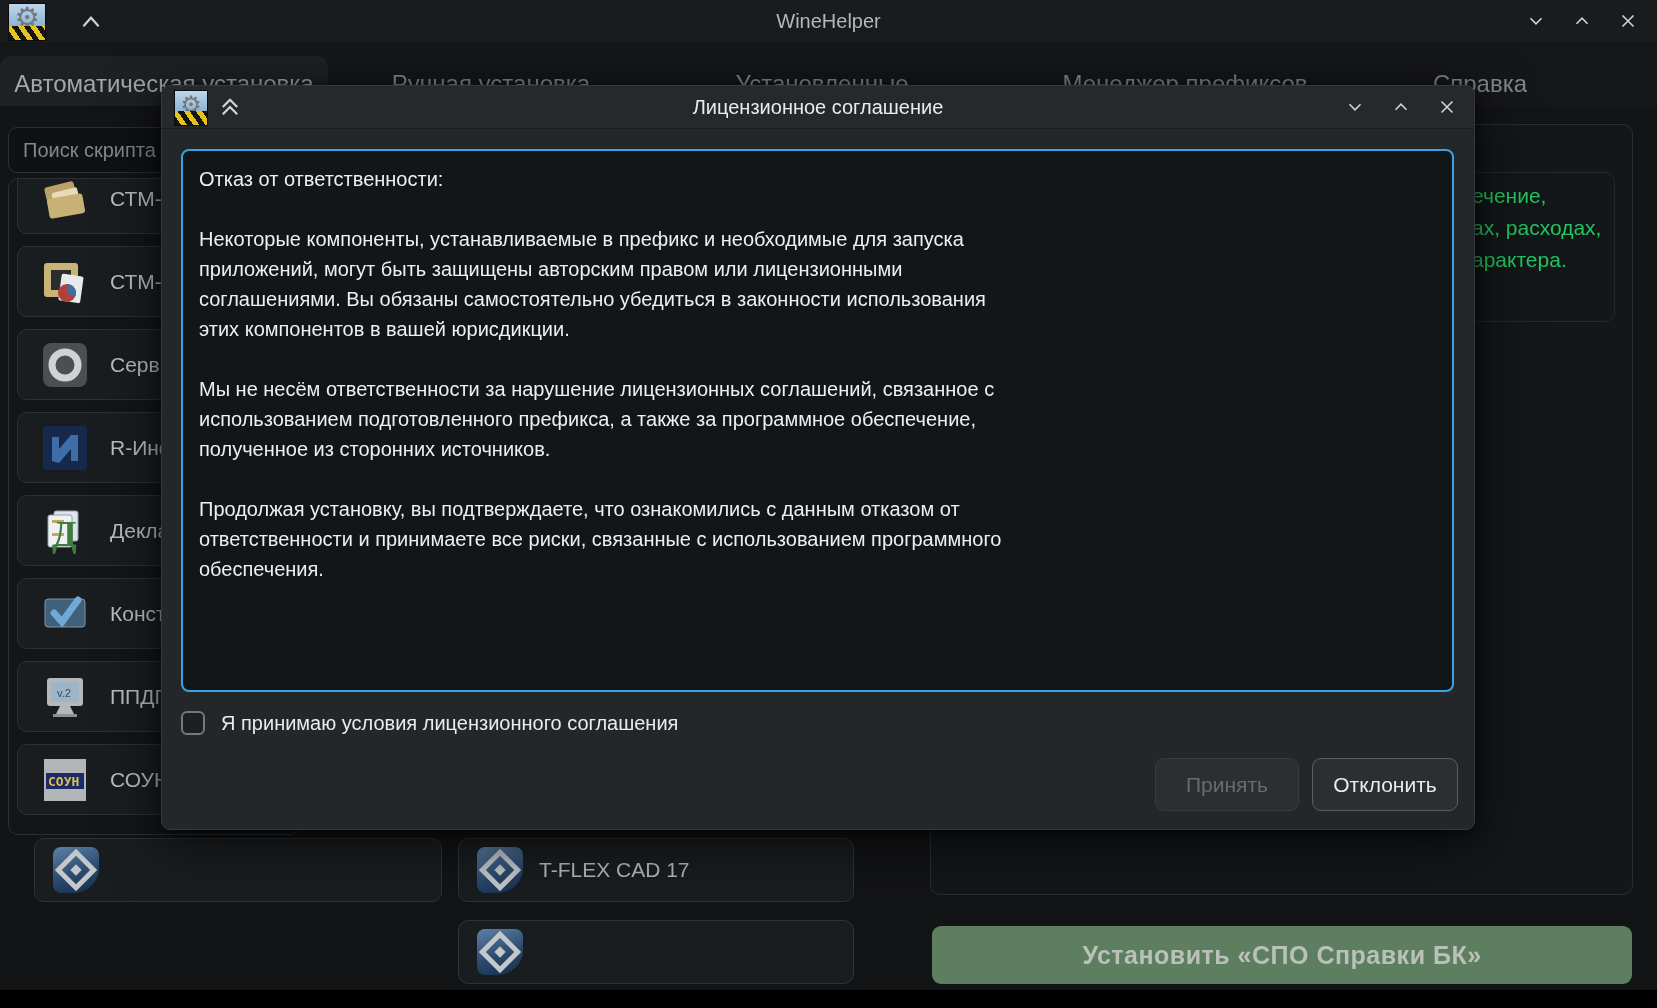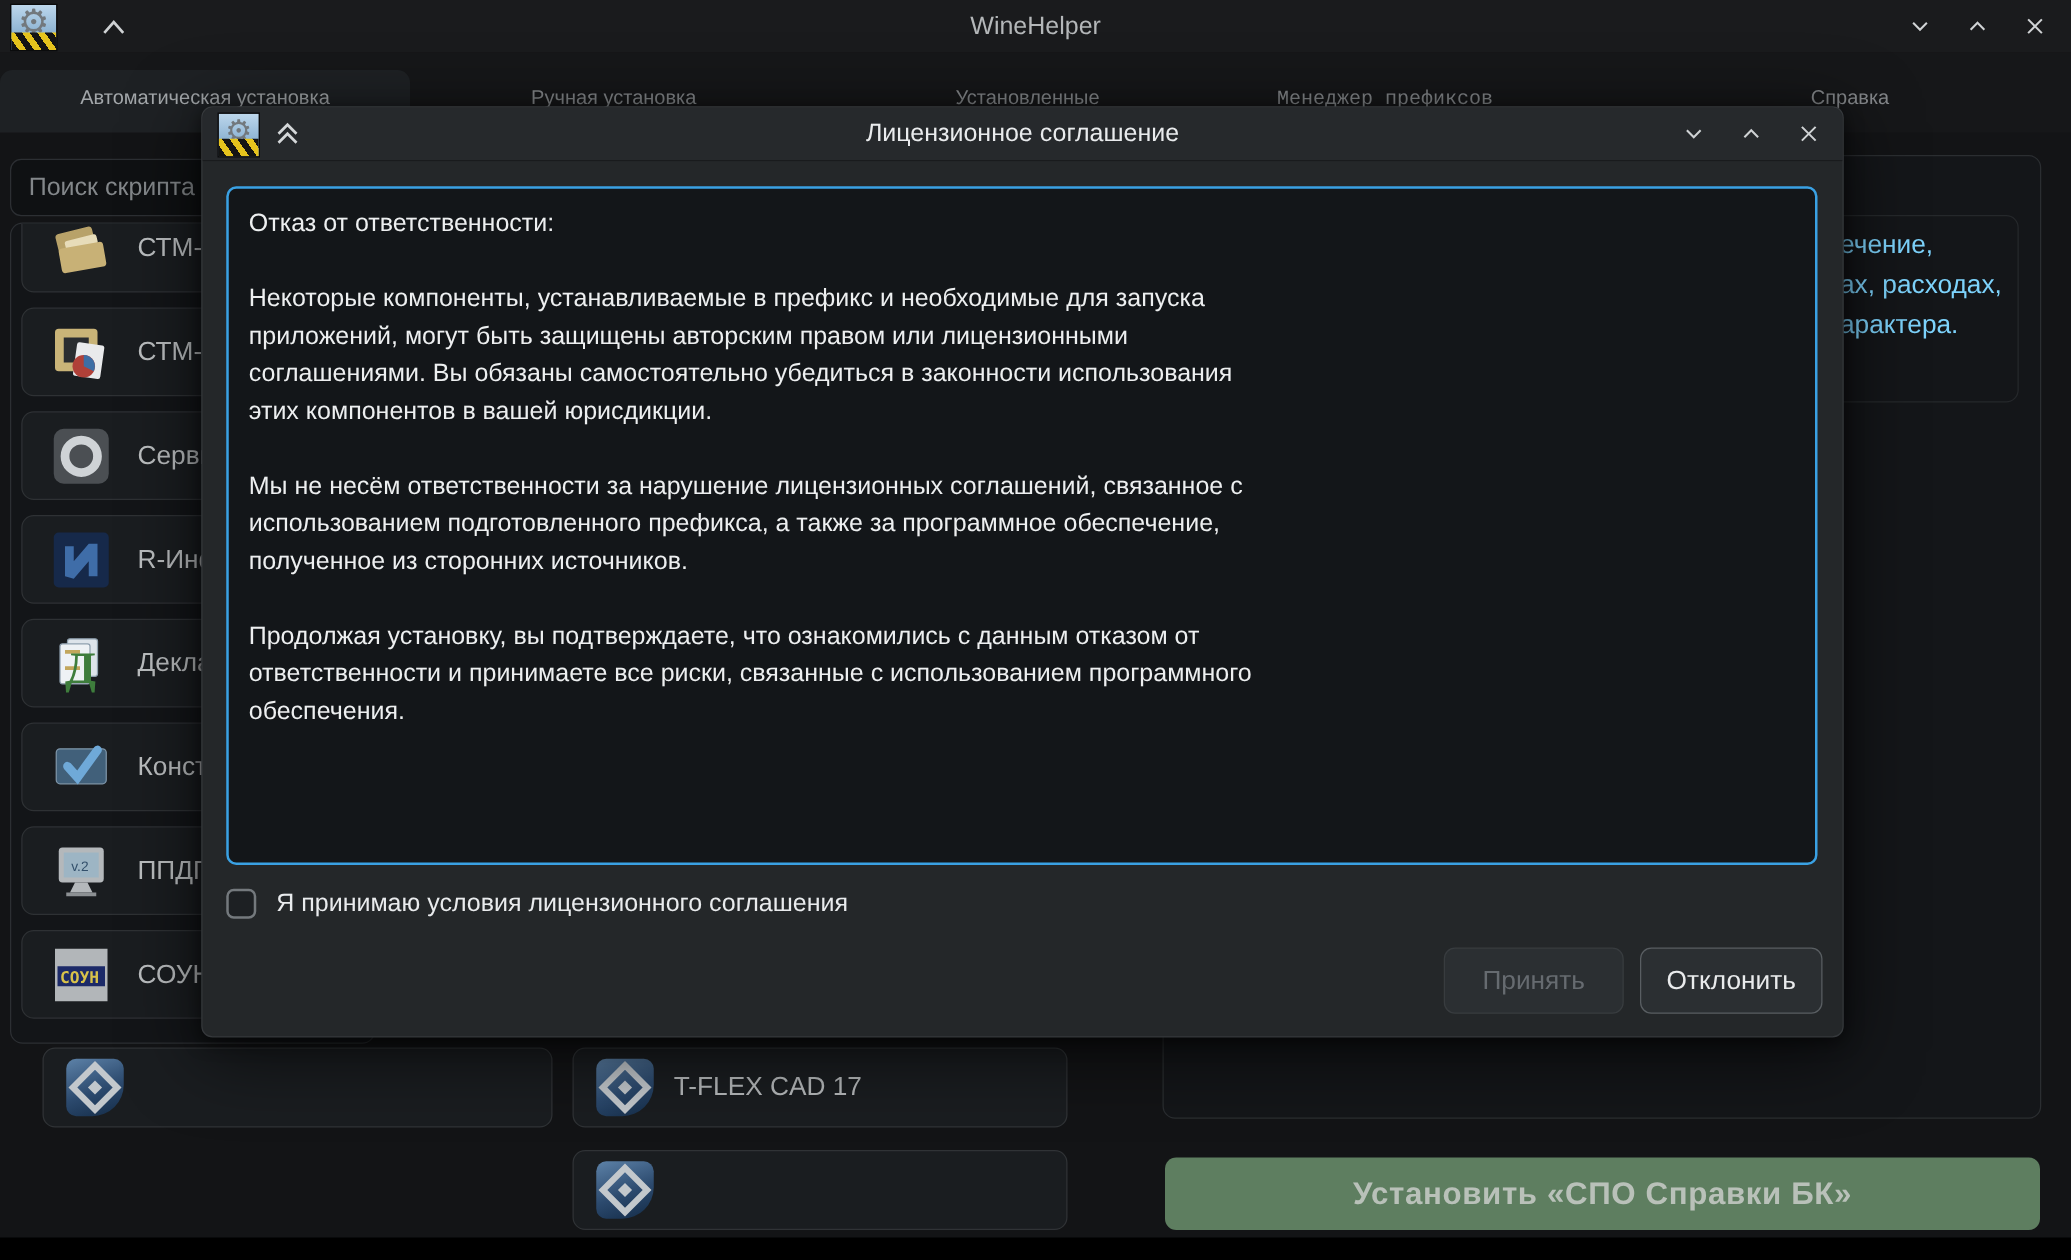--- a/index.html
+++ b/index.html
@@ -16,21 +16,21 @@
   .app-icon .hazard{position:absolute;left:0;right:0;bottom:0;height:40%;
     background:repeating-linear-gradient(55deg,#141414 0 5px,#e5c31d 5px 10px);}
   .win-controls{position:absolute;top:0;height:42px;display:flex;align-items:center;gap:24px;}
   .title-text{position:absolute;left:0;right:0;top:0;height:42px;display:flex;align-items:center;
     justify-content:center;font-size:20px;color:#b4b7b9;}
 
   
   .tabbar{position:absolute;left:0;top:42px;width:1657px;height:64px;background:#161719;}
   .tab-active-bg{position:absolute;left:0;top:14px;width:328px;height:50px;background:#1e2124;
     border-radius:10px 10px 0 0;}
-  .tab{position:absolute;top:28px;transform:translateX(-50%);font-size:16px;color:#85888b;
+  .tab{position:absolute;top:28px;transform:translateX(-50%);font-size:24px;color:#85888b;
     white-space:nowrap;cursor:default;}
   .tab.active{color:#a3a7aa;}
 
   
   .search-box{position:absolute;left:8px;top:127px;width:292px;height:46px;box-sizing:border-box;
     background:#0f1113;border:1px solid #2c2f33;border-radius:9px;}
   .search-box input{width:100%;height:100%;background:transparent;border:none;outline:none;
     color:#caccce;font-size:20px;padding:0 14px;font-family:inherit;}
   .search-box input::placeholder{color:#83878a;opacity:1;}
   .list-container{position:absolute;left:8px;top:178px;width:292px;height:657px;box-sizing:border-box;
@@ -50,21 +50,21 @@
   .tflex-icon .d1{position:absolute;left:50%;top:50%;width:20px;height:20px;
     transform:translate(-50%,-50%) rotate(45deg);border:5px solid #c3c8cc;}
   .tflex-icon .d2{position:absolute;left:50%;top:50%;width:8px;height:8px;
     transform:translate(-50%,-50%) rotate(45deg);background:#c3c8cc;}
 
   
   .right-panel{position:absolute;left:930px;top:124px;width:703px;height:771px;box-sizing:border-box;
     background:#141619;border:1px solid #2b2e31;border-radius:10px;}
   .right-subpanel{position:absolute;left:1185px;top:172px;width:430px;height:150px;box-sizing:border-box;
     border:1px solid #25282b;border-radius:10px;}
-  .fragment{position:absolute;left:1472px;font-size:21px;color:#7dd3fc;white-space:nowrap;}
+  .fragment{position:absolute;left:1472px;font-size:21px;color:#22c55e;white-space:nowrap;}
 
   .install-btn{position:absolute;left:932px;top:926px;width:700px;height:58px;border-radius:9px;
     background:#5e7e60;display:flex;align-items:center;justify-content:center;cursor:pointer;}
   .install-btn span{font-size:25px;font-weight:bold;color:#b9c1b9;letter-spacing:.5px;}
   .bottom-bar{position:absolute;left:0;top:990px;width:1657px;height:18px;background:#000;}
 
   
   .dialog{position:absolute;left:161px;top:85px;width:1314px;height:745px;box-sizing:border-box;
     background:#242729;border:1px solid #35383b;border-radius:9px;z-index:20;
     box-shadow:0 12px 60px rgba(0,0,0,.65),0 3px 14px rgba(0,0,0,.5);}
@@ -118,21 +118,21 @@
           </svg>
       </span>
     </div>
   </div>
 
   <div class="tabbar">
     <div class="tab-active-bg"></div>
     <span class="tab active" style="left:164px;">Автоматическая установка</span>
     <span class="tab" style="left:491px;">Ручная установка</span>
     <span class="tab" style="left:822px;">Установленные</span>
-    <span class="tab" style="left:1108px;font-family:Liberation Mono, monospace;">Менеджер префиксов</span>
+    <span class="tab" style="left:1185px;">Менеджер префиксов</span>
     <span class="tab" style="left:1480px;">Справка</span>
   </div>
 
   <div class="search-box">
     <input type="text" placeholder="Поиск скрипта" style="">
   </div>
 
   <div class="list-container">
 
     <div class="script-item" style="top:-16px;">

